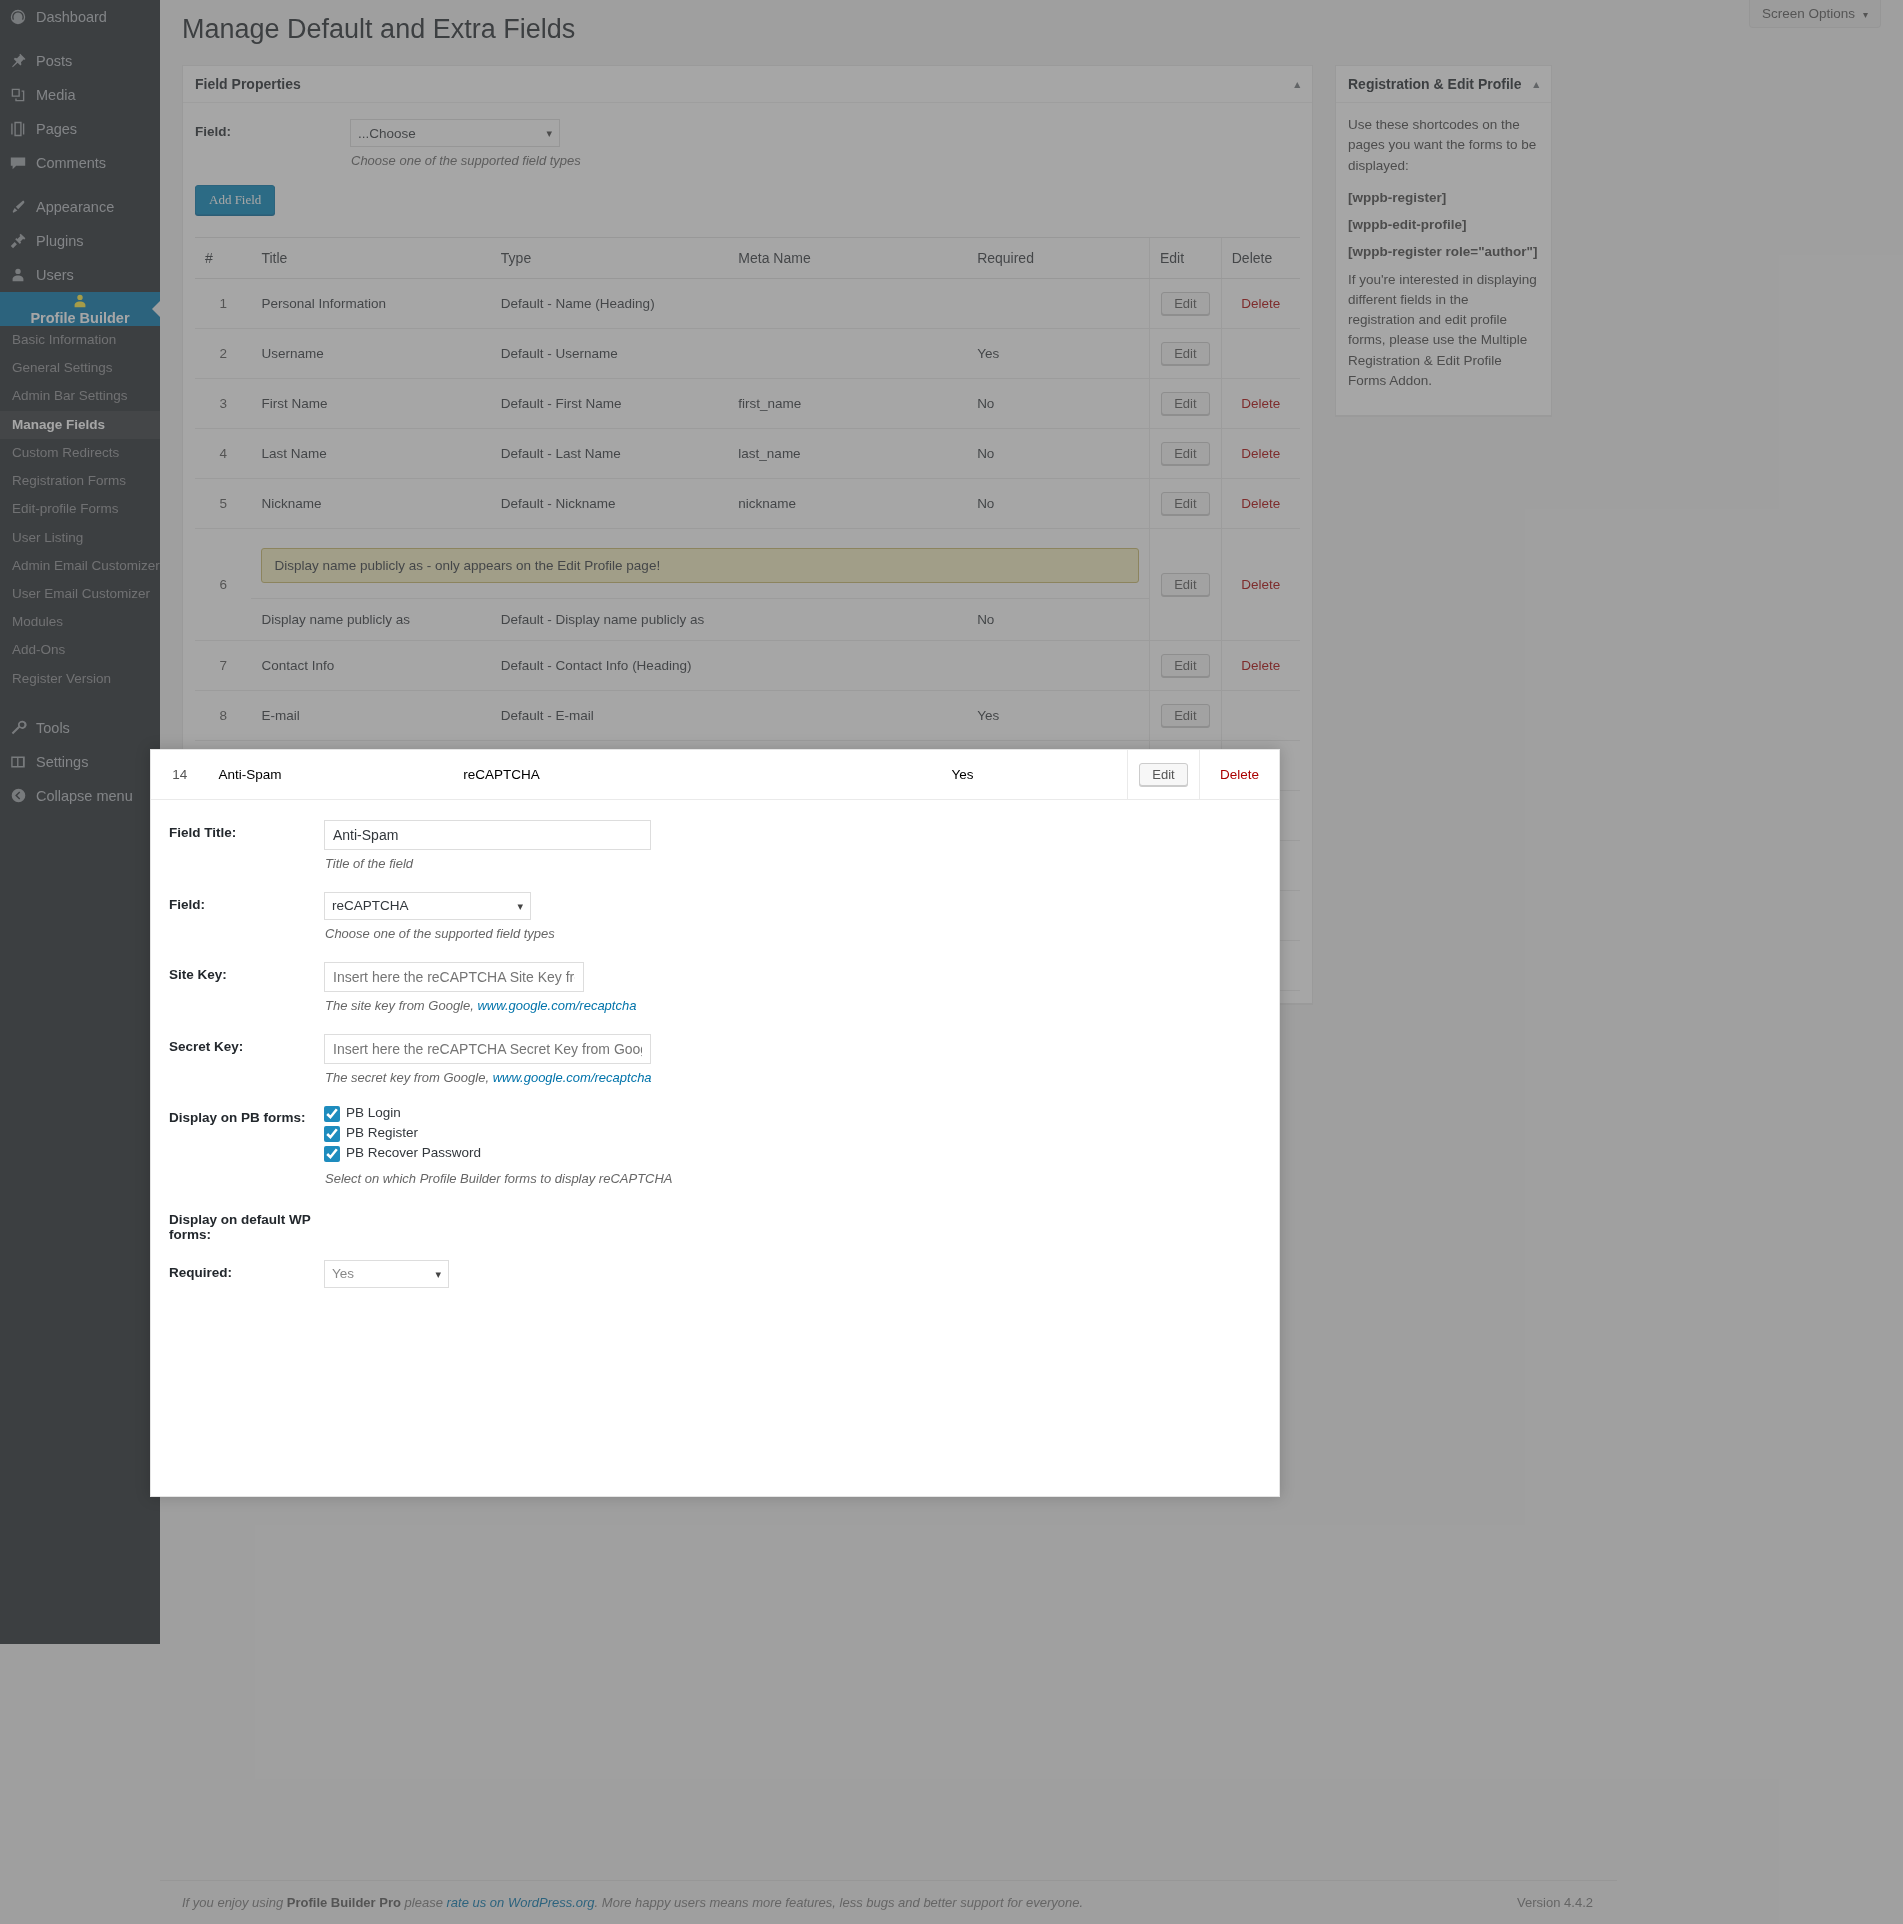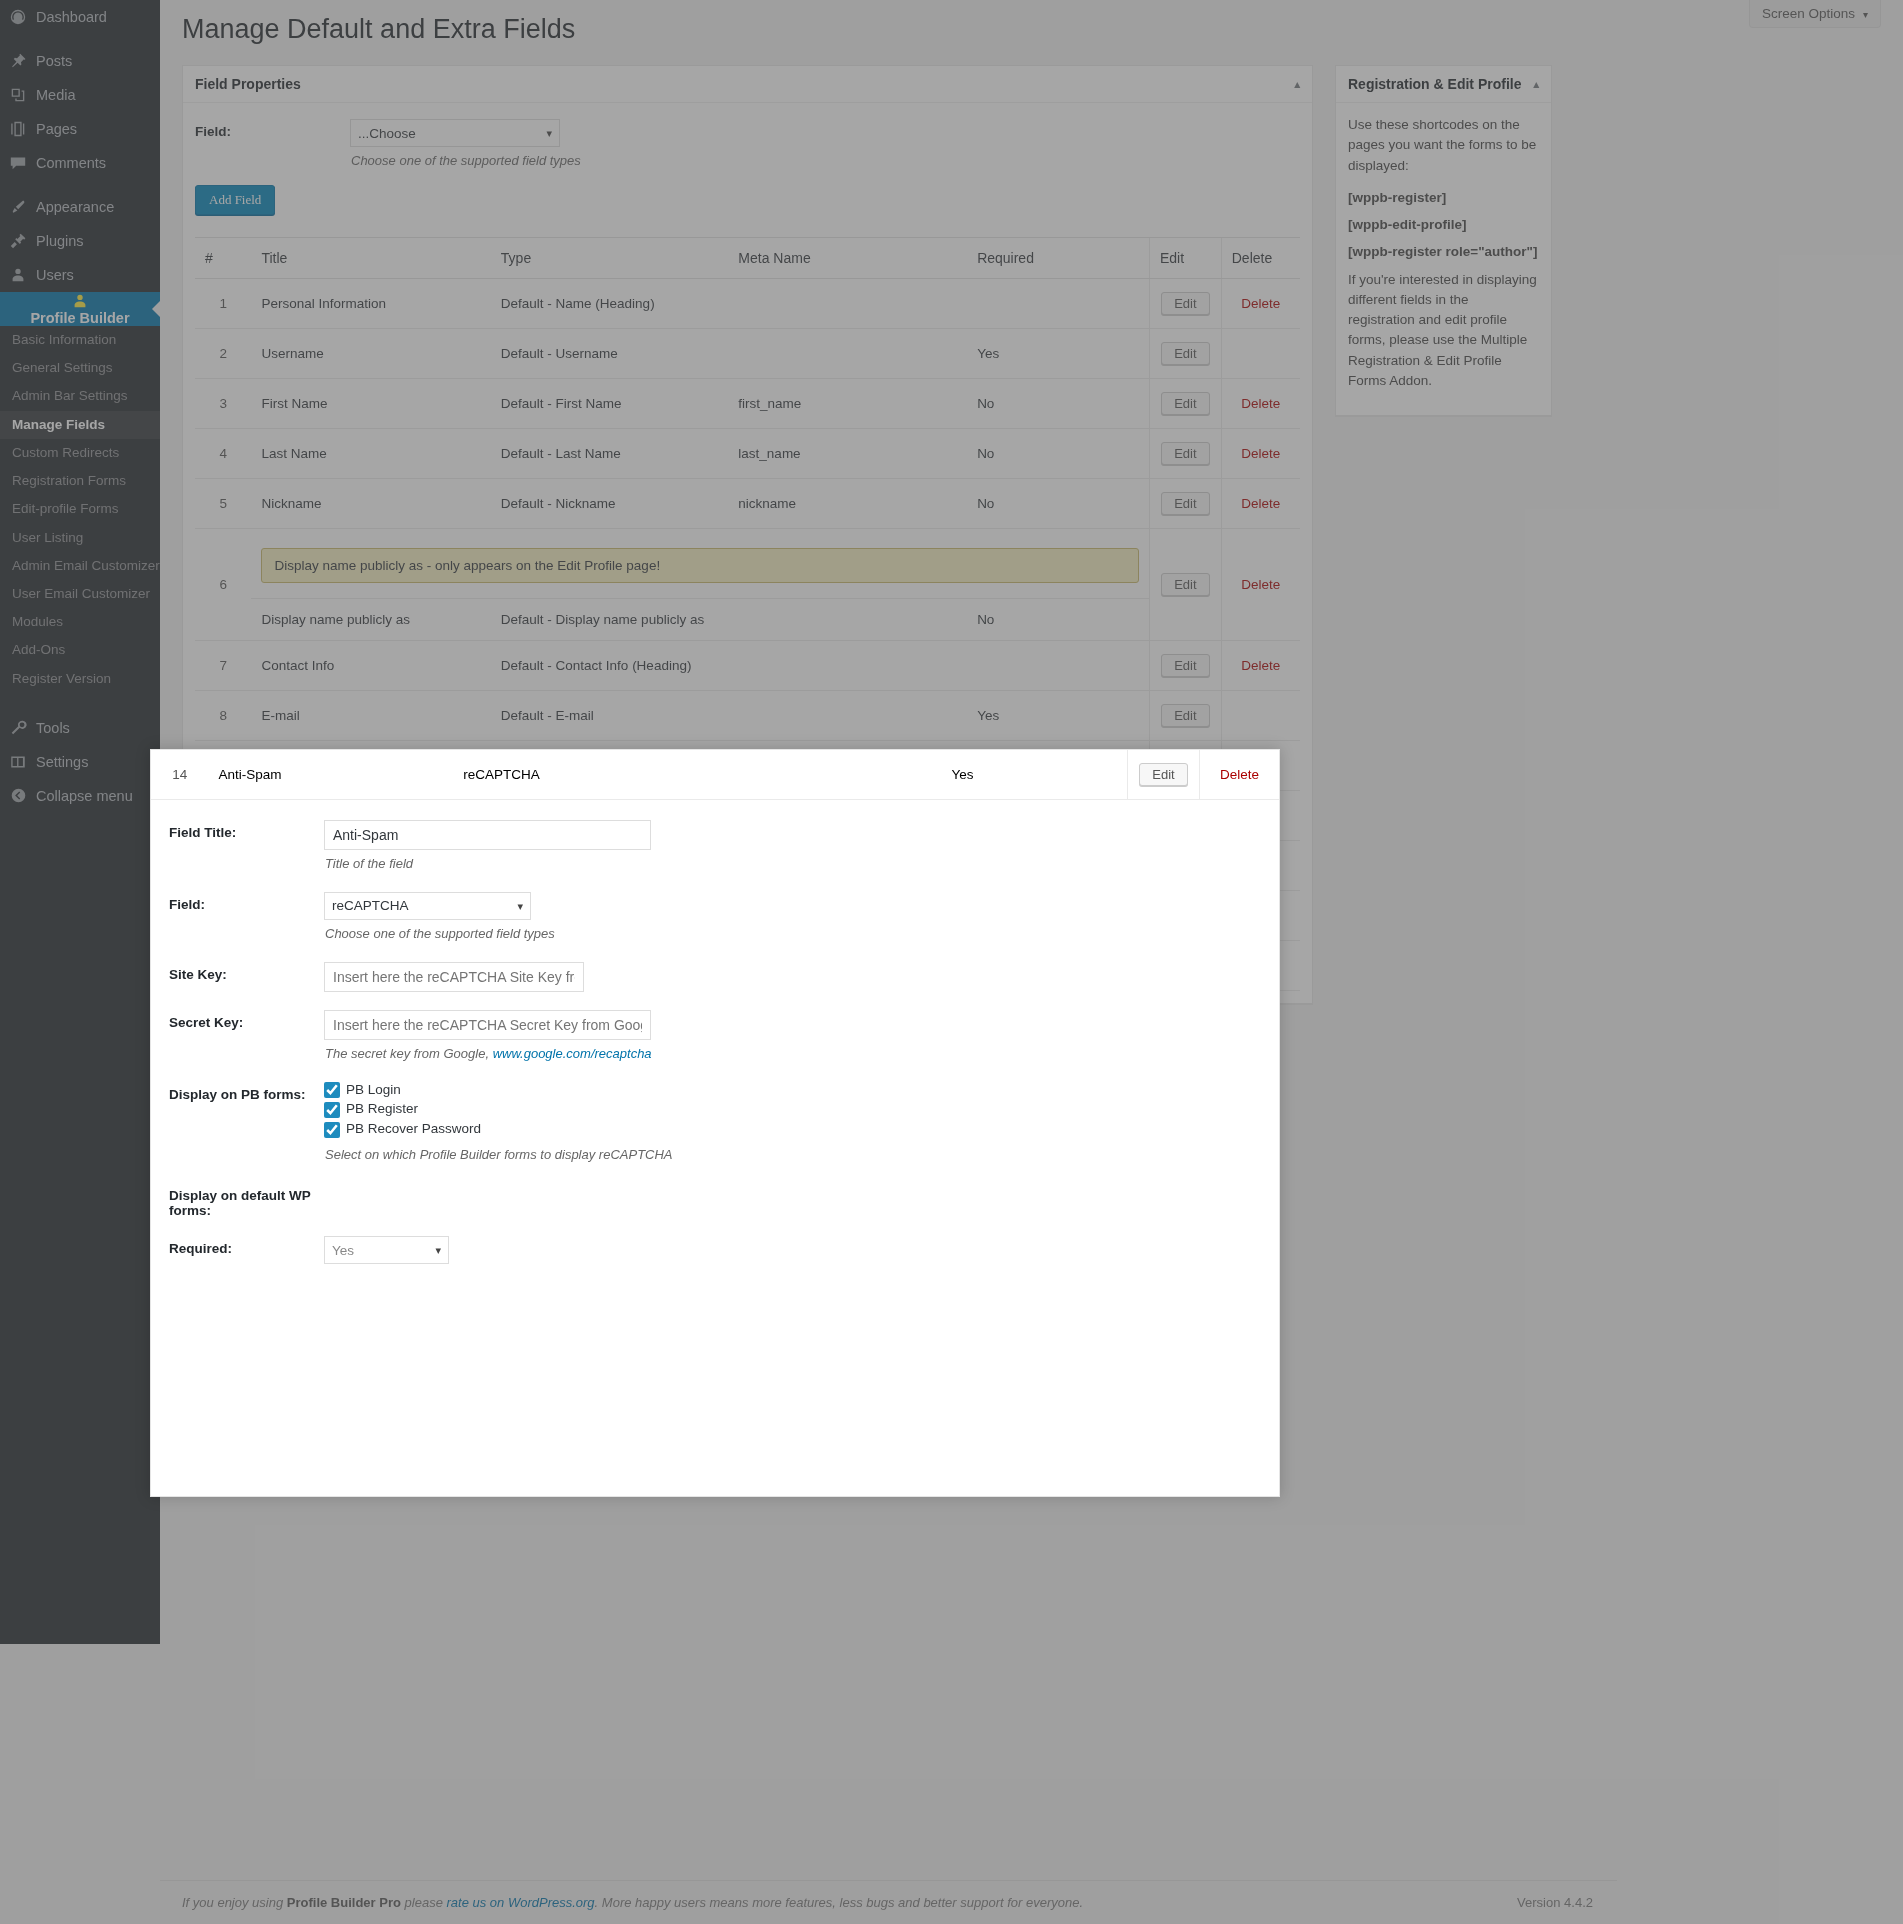--- a/index.html
+++ b/index.html
@@ -633,20 +633,21 @@
         </span>
         <div class="desc-italic">Choose one of the supported field types</div>
       </div>
     </div>
 
 
     <div class="ep-frow">
       <div class="ep-label">Site Key:</div>
       <div class="ep-ctrl">
         <input class="wp-text ph" style="width: 260px;" placeholder="Insert here the reCAPTCHA Site Key from Google">
+        <div class="desc-italic"><span>The site key from Google, </span><a class="link-blue">www.google.com/recaptcha</a></div>
       </div>
     </div>
 
     <div class="ep-frow">
       <div class="ep-label">Secret Key:</div>
       <div class="ep-ctrl">
         <input class="wp-text ph" style="width: 327px;" placeholder="Insert here the reCAPTCHA Secret Key from Google">
         <div class="desc-italic"><span>The secret key from Google, </span><a class="link-blue">www.google.com/recaptcha</a></div>
       </div>
     </div>

